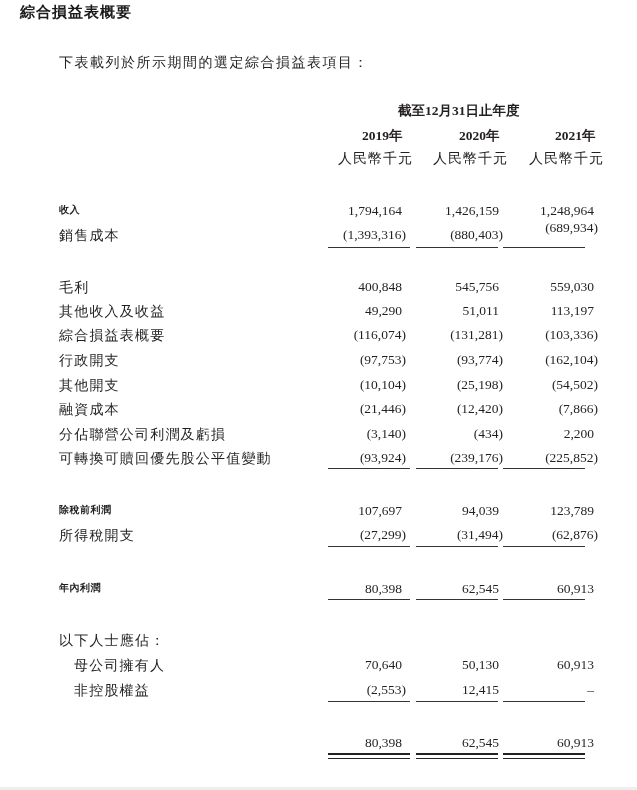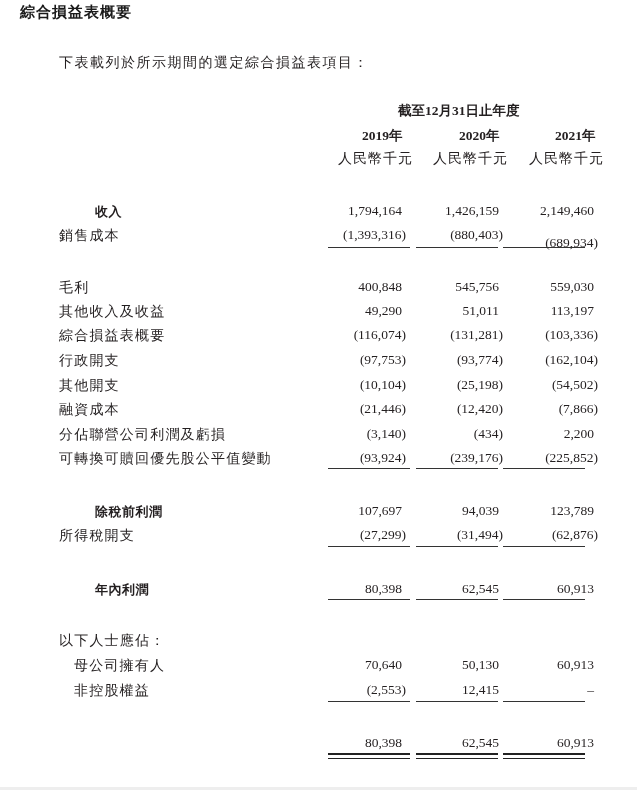--- a/index.html
+++ b/index.html
@@ -25,21 +25,21 @@
     .period-head {
       left: 398px; top: 102px;
       font-size: 13.5px; font-weight: bold;
     }
     .year { top: 127px; font-size: 13.5px; font-weight: bold; }
     .unit { top: 150px; font-size: 14px; letter-spacing: 1px; }
 
     .row-label {
       left: 59px; font-size: 14px; letter-spacing: 1.2px;
     }
-    .row-label.bold { font-weight: bold; font-family: "DejaVu Sans", sans-serif; font-size: 13px; letter-spacing: 0.5px; margin-left: 36px; }
+    .row-label.bold { font-weight: bold; font-family: "DejaVu Sans", sans-serif; font-size: 10px; letter-spacing: 0.5px; }
     .row-label.indent { left: 74px; }
 
     .num { font-size: 13.5px; text-align: right; width: 90px; }
     .num.c1 { left: 316px; }
     .num.c2 { left: 413px; }
     .num.c3 { left: 508px; }
     
     .num.pos { padding-right: 4px; box-sizing: border-box; }
 
     .uline { height: 1px; background: #333; }
@@ -64,26 +64,26 @@
 <div class="abs year" style="left:362px">2019年</div>
 <div class="abs year" style="left:459px">2020年</div>
 <div class="abs year" style="left:555px">2021年</div>
 <div class="abs unit" style="left:338px">人民幣千元</div>
 <div class="abs unit" style="left:433px">人民幣千元</div>
 <div class="abs unit" style="left:529px">人民幣千元</div>
 
 <div class="abs row-label bold" style="top:203px">收入</div>
 <div class="abs num c1 pos" style="top:203px">1,794,164</div>
 <div class="abs num c2 pos" style="top:203px">1,426,159</div>
-<div class="abs num c3 pos" style="top:203px">2,149,460</div>
+<div class="abs num c3 pos" style="top:203px">1,248,964</div>
 
 <div class="abs row-label" style="top:227px">銷售成本</div>
 <div class="abs num c1" style="top:227px">(1,393,316)</div>
 <div class="abs num c2" style="top:227px">(880,403)</div>
-<div class="abs num c3" style="top:235px">(689,934)</div>
+<div class="abs num c3" style="top:220px">(689,934)</div>
 <div class="abs uline c1" style="top:247px"></div>
 <div class="abs uline c2" style="top:247px"></div>
 <div class="abs uline c3" style="top:247px"></div>
 
 <div class="abs row-label" style="top:279px">毛利</div>
 <div class="abs num c1 pos" style="top:279px">400,848</div>
 <div class="abs num c2 pos" style="top:279px">545,756</div>
 <div class="abs num c3 pos" style="top:279px">559,030</div>
 
 <div class="abs row-label" style="top:303px">其他收入及收益</div>

